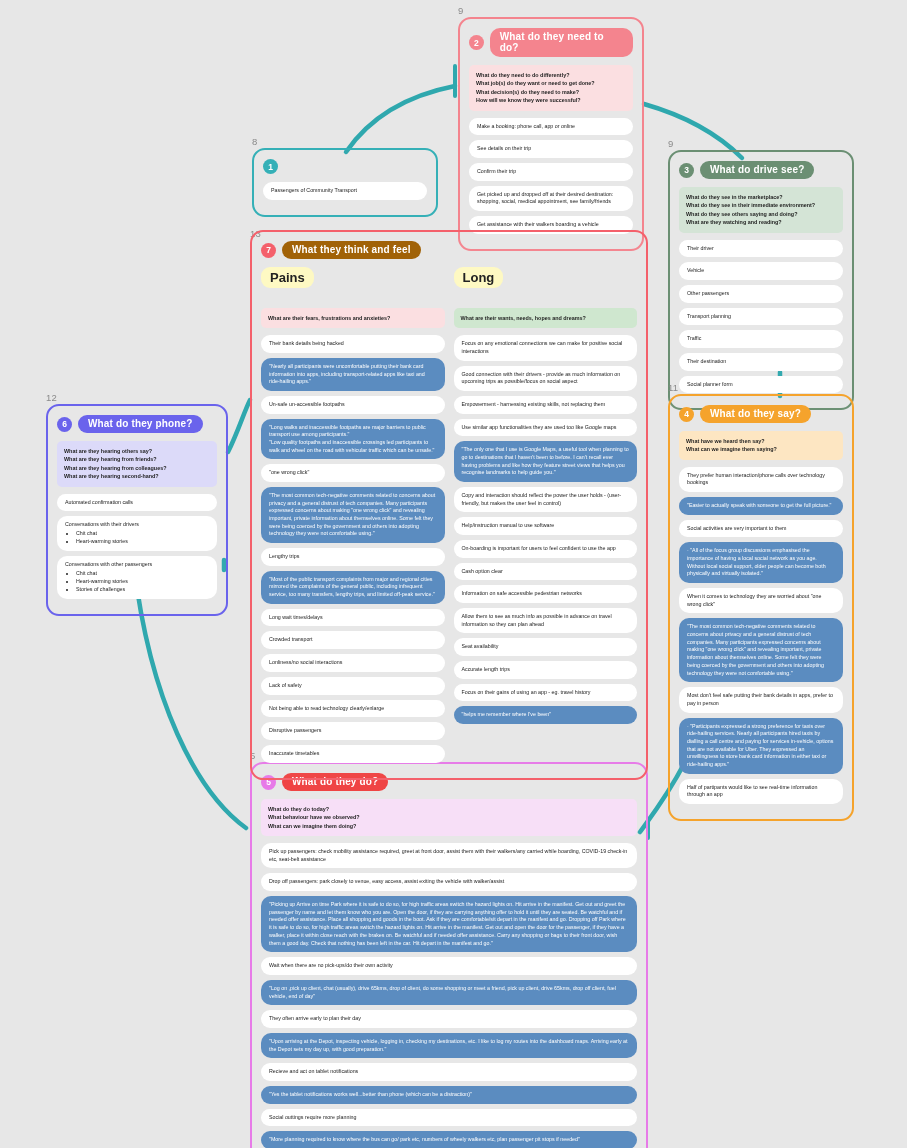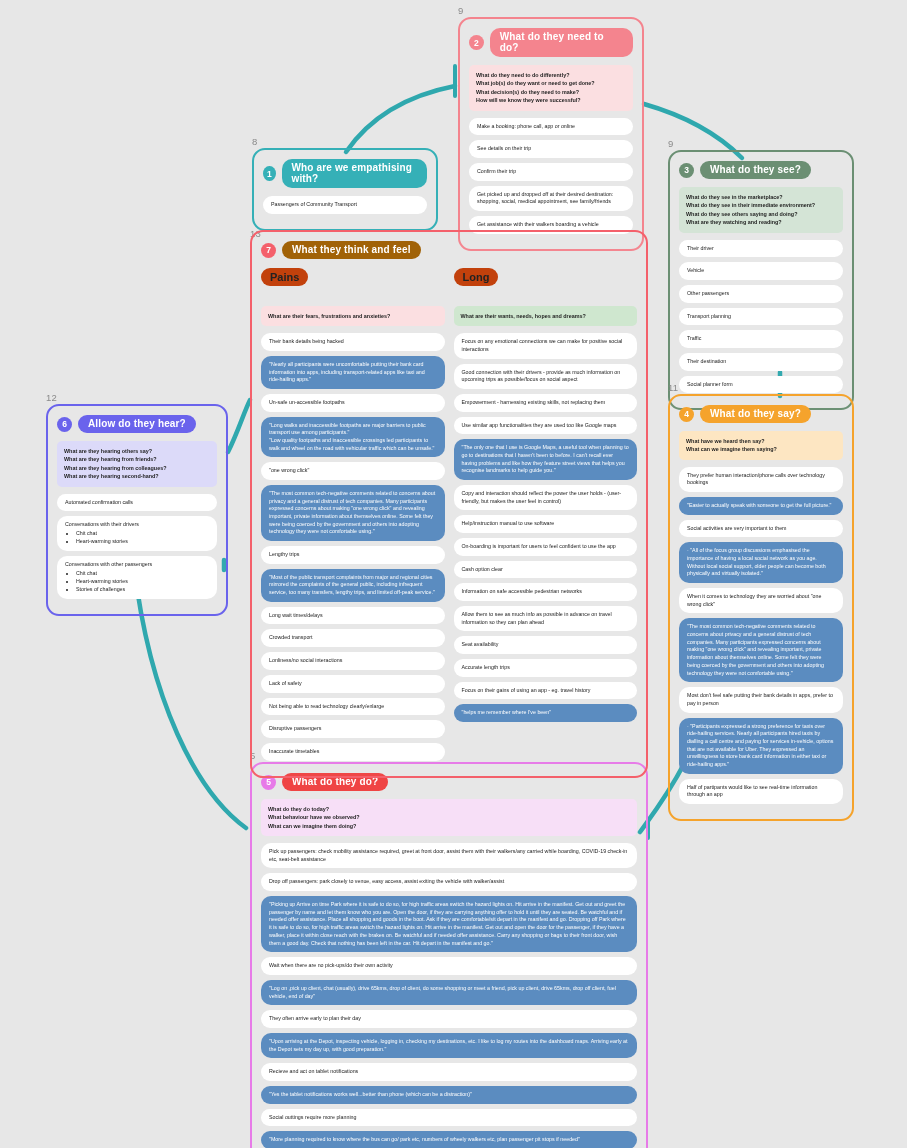--- a/index.html
+++ b/index.html
@@ -51,22 +51,22 @@
   .item {
     background:#fff; border-radius: 10px;
     padding: 5px 8px;
     font-size: 5.3px; color:#222; line-height:1.45;
     margin-bottom: 5px;
   }
   .item.quote { background:#5b8cc0; color:#fff; }
   .item ul { margin: 1px 0 0 0; padding-left: 11px; }
   .item li { margin: 0.5px 0; }
   .subtitle {
-    display:inline-block; background:#c2410c; border-radius:9px;
-    padding: 3px 9px; font-size: 11px; color:#222; font-weight:600;
+    display:inline-block; background:#fef9c3; border-radius:9px;
+    padding: 3px 9px; font-size: 13px; color:#222; font-weight:600;
     margin-bottom: 20px;
   }
   .cols { display:flex; gap: 9px; }
   .col { flex: 1 1 0; min-width:0; }
 
   
   #card1 { border-color:#35b0b7; }
   #card2 { border-color:#f4848e; }
   #card3 { border-color:#6b8f73; }
   #card4 { border-color:#f5a32c; }
@@ -88,21 +88,20 @@
     <path d="M 224,570 L 224,560" fill="none" stroke="#2fa8ae" stroke-width="4.5" stroke-linecap="round"></path>
     <path d="M 228,452 C 238,432 244,412 250,400" fill="none" stroke="#2fa8ae" stroke-width="4.5" stroke-linecap="round"></path>
     <path d="M 455,66 L 455,96" fill="none" stroke="#2fa8ae" stroke-width="4" stroke-linecap="round"></path>
     <path d="M 648,820 L 648,838" fill="none" stroke="#2fa8ae" stroke-width="4" stroke-linecap="round"></path>
   </svg>
 
   <div class="idx" style="left:252px; top:136px;">8</div>
   <div class="card" id="card1" style="left:252px; top:148px; width:186px;">
     <div class="hdr">
       <div class="num" style="background:#35b0b7;">1</div>
-      <div class="pill" style="background:#35b0b7;">Who are we empathising with?</div>
     </div>
     <div class="item">Passengers of Community Transport</div>
   </div>
 
   <div class="idx" style="left:458px; top:5px;">9</div>
   <div class="card" id="card2" style="left:458px; top:17px; width:186px;">
     <div class="hdr">
       <div class="num" style="background:#f4848e;">2</div>
       <div class="pill" style="background:#f4848e;">What do they need to do?</div>
     </div>
@@ -116,21 +115,21 @@
     <div class="item">See details on their trip</div>
     <div class="item">Confirm their trip</div>
     <div class="item">Get picked up and dropped off at their desired destination: shopping, social, medical appointment, see family/friends</div>
     <div class="item">Get assistance with their walkers boarding a vehicle</div>
   </div>
 
   <div class="idx" style="left:668px; top:138px;">9</div>
   <div class="card" id="card3" style="left:668px; top:150px; width:186px;">
     <div class="hdr">
       <div class="num" style="background:#6b8f73;">3</div>
-      <div class="pill" style="background:#6b8f73;">What do they see?</div>
+      <div class="pill" style="background:#6b8f73;">What do drive see?</div>
     </div>
     <div class="prompt" style="background:#d4e4d6;">
       <div>What do they see in the marketplace?</div>
       <div>What do they see in their immediate environment?</div>
       <div>What do they see others saying and doing?</div>
       <div>What are they watching and reading?</div>
     </div>
     <div class="item">Their driver</div>
     <div class="item">Vehicle</div>
     <div class="item">Other passengers</div>
@@ -183,21 +182,21 @@
     <div class="item quote">"Yes the tablet notifications works well...better than phone (which can be a distraction)"</div>
     <div class="item">Social outtings require more planning</div>
     <div class="item quote">"More planning required to know where the bus can go/ park etc, numbers of wheely walkers etc, plan passenger pit stops if needed"</div>
 
   </div>
 
   <div class="idx" style="left:46px; top:392px;">12</div>
   <div class="card" id="card6" style="left:46px; top:404px; width:182px;">
     <div class="hdr">
       <div class="num" style="background:#6a63ec;">6</div>
-      <div class="pill" style="background:#6a63ec;">Allow do they hear?</div>
+      <div class="pill" style="background:#6a63ec;">What do they phone?</div>
     </div>
     <div class="prompt" style="background:#dcdaf9;">
       <div>What are they hearing others say?</div>
       <div>What are they hearing from friends?</div>
       <div>What are they hearing from colleagues?</div>
       <div>What are they hearing second-hand?</div>
     </div>
     <div class="item">Automated confirmation calls</div>
     <div class="item">
       <span>Conversations with their drivers</span>

